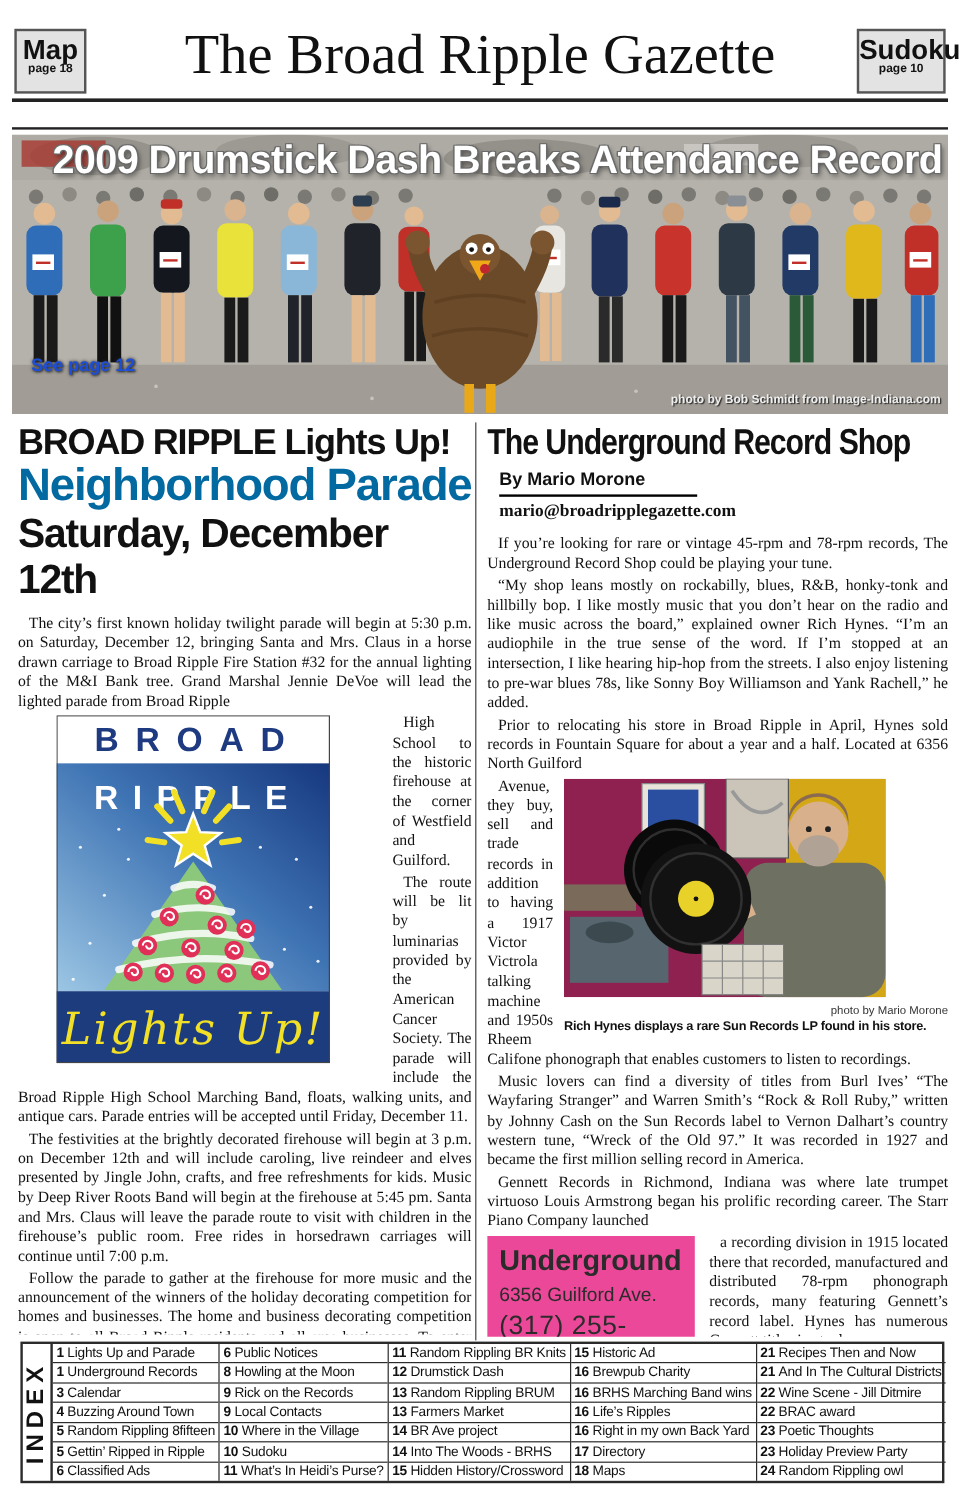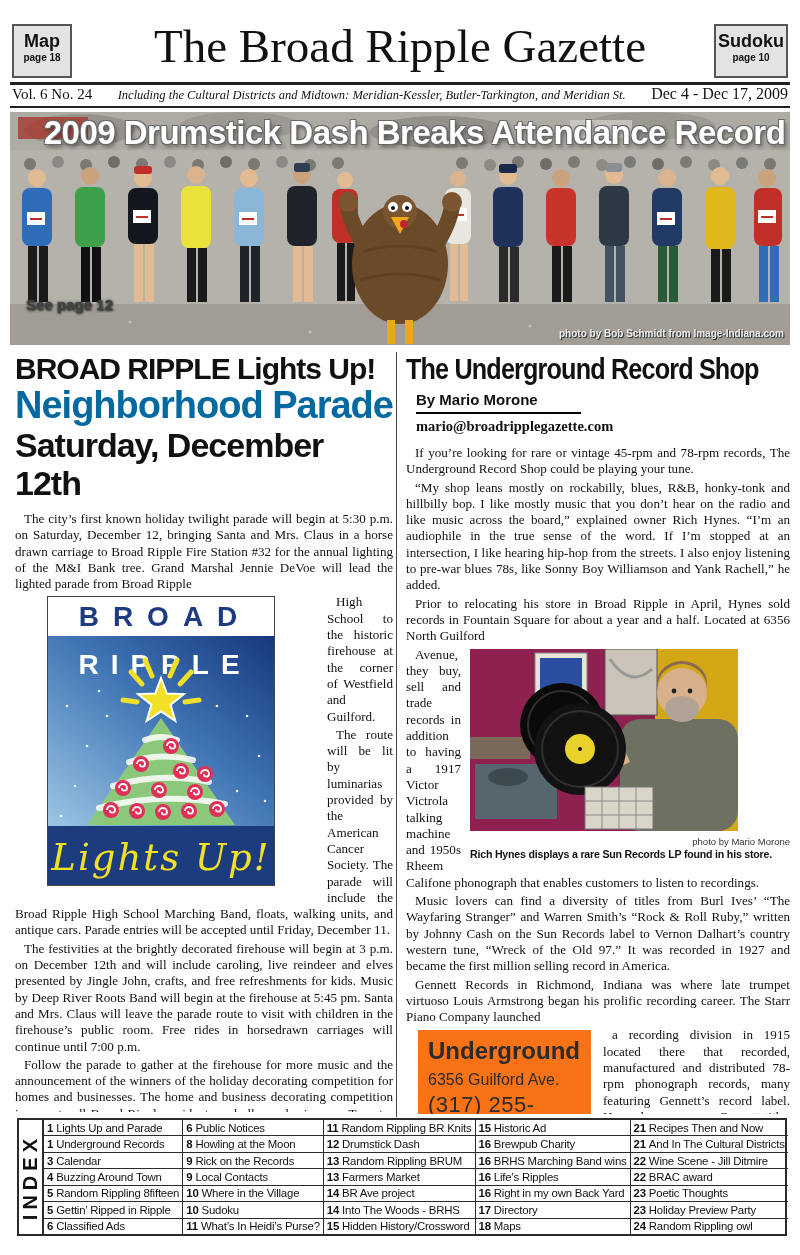--- a/index.html
+++ b/index.html
@@ -4,21 +4,21 @@
 <title>The Broad Ripple Gazette</title>
 <style>
   html,body{margin:0;padding:0;background:#888;}
   .page{position:relative;width:800px;height:1255px;background:#ffffff;margin:0 auto;
         font-family:"Liberation Serif",serif;color:#111;overflow:hidden;}
 
   
   .masthead{position:absolute;top:14px;left:10px;right:10px;height:66px;}
   .ref-box{position:absolute;top:10px;width:56px;height:50px;background:#e3e3e3;
            border:2px solid #555;text-align:center;font-family:"Liberation Sans",sans-serif;}
-  .ref-box .rb-title{font-weight:bold;font-size:18px;line-height:22px;margin-top:4px;}
+  .ref-box .rb-title{font-weight:bold;font-size:23px;line-height:22px;margin-top:4px;}
   .ref-box .rb-page{font-weight:bold;font-size:10px;line-height:12px;}
   .ref-box.map{left:2px;}
   .ref-box.sudoku{right:2px;width:70px;}
   .gz-title{position:absolute;left:0;right:0;top:0;text-align:center;font-size:47px;
             line-height:64px;font-weight:normal;margin:0;letter-spacing:0px;}
   .rule{position:absolute;left:10px;right:10px;background:#222;}
   .rule.r1{top:82px;height:3px;}
   .rule.r2{top:106px;height:2px;}
   .vol-line{position:absolute;top:85px;left:12px;right:12px;height:20px;display:flex;
             align-items:baseline;justify-content:space-between;}
@@ -27,21 +27,21 @@
   .dateline{font-size:16px;}
 
   
   .banner{position:absolute;top:112px;left:10px;right:10px;height:233px;margin:0;overflow:hidden;}
   .banner svg{display:block;}
   .banner-headline{position:absolute;top:2px;left:0;right:0;text-align:center;
       font-family:"Liberation Sans",sans-serif;font-weight:bold;font-size:33px;color:#fff;
       letter-spacing:-0.5px;
       text-shadow:1px 1px 0 #6a6a6a,-1px -1px 0 #6a6a6a,1px -1px 0 #6a6a6a,-1px 1px 0 #6a6a6a,2px 3px 4px rgba(0,0,0,.45);padding-left:29px;}
   .banner-see{position:absolute;left:16px;bottom:32px;font-family:"Liberation Sans",sans-serif;
-      font-weight:bold;font-size:15px;color:#404040;text-shadow:1px 1px 2px #333,0 0 3px #333;}
+      font-weight:bold;font-size:15px;color:#1d4ed8;text-shadow:1px 1px 2px #333,0 0 3px #333;}
   .banner-credit{position:absolute;right:6px;bottom:6px;font-family:"Liberation Sans",sans-serif;
       font-weight:bold;font-size:10px;color:#eee;text-shadow:1px 1px 1px #222;}
 
   
   .col-divider{position:absolute;left:396px;top:352px;width:1px;height:765px;background:#444;}
   .col{position:absolute;top:352px;overflow:hidden;}
   .col.left{left:15px;width:378px;height:760px;}
   .col.right{left:406px;width:384px;height:762px;}
 
   .col p{margin:0 0 2px 0;text-align:justify;font-size:13.1px;line-height:16.3px;text-indent:9px;}
@@ -61,21 +61,21 @@
   .byline{font-family:"Liberation Sans",sans-serif;font-weight:bold;font-size:15px;
           margin:6px 0 4px 10px;padding-bottom:4px;border-bottom:2px solid #000;width:165px;}
   .email{font-weight:bold;font-size:14.5px;margin:0 0 10px 10px;}
 
   .shop-figure{float:right;width:320px;margin:2px 0 2px 9px;}
   .photo-credit{font-family:"Liberation Sans",sans-serif;font-size:9.5px;text-align:right;
                 color:#333;margin:1px 0 0 0;}
   .photo-caption{font-family:"Liberation Sans",sans-serif;font-weight:bold;font-size:10.6px;
                  line-height:12.5px;letter-spacing:-0.2px;margin:1px 0 0 0;}
 
-  .ad-box{float:left;width:153px;margin:3px 12px 3px 12px;background:#f97316;padding:8px 10px 9px 10px;
+  .ad-box{float:left;width:153px;margin:3px 12px 3px 0;background:#ec4899;padding:8px 10px 9px 10px;
           font-family:"Liberation Sans",sans-serif;color:#2b2b2b;}
   .ad-l1{font-size:24px;font-weight:bold;letter-spacing:0;line-height:26px;}
   .ad-l2{font-size:24px;font-weight:bold;line-height:26px;margin-left:26px;}
   .ad-addr{font-size:16px;margin-top:7px;}
   .ad-phone{font-size:22px;margin-top:3px;letter-spacing:0.5px;}
 
   
   .index-wrap{position:absolute;left:17px;top:1118px;width:766px;height:114px;display:flex;
               border:2px solid #2b2b2b;background:#fff;font-family:"Liberation Sans",sans-serif;}
   .idx-label{width:26px;border-right:2px solid #2b2b2b;display:flex;align-items:center;justify-content:center;}
@@ -99,25 +99,20 @@
       <div class="rb-title">Map</div>
       <div class="rb-page">page 18</div>
     </div>
     <h1 class="gz-title">The Broad Ripple Gazette</h1>
     <div class="ref-box sudoku">
       <div class="rb-title">Sudoku</div>
       <div class="rb-page">page 10</div>
     </div>
   </header>
   <div class="rule r1"></div>
-  <div class="vol-line">
-    <span class="vol">Vol. 6  No. 24</span>
-    <span class="tagline">Including the Cultural Districts and Midtown: Meridian-Kessler, Butler-Tarkington, and Meridian St.</span>
-    <span class="dateline">Dec 4 - Dec 17, 2009</span>
-  </div>
   <div class="rule r2"></div>
 
   <figure class="banner">
     <svg width="780" height="233" viewBox="0 0 780 233" preserveAspectRatio="none">
       <rect width="780" height="233" fill="#b5b2ab"></rect>
       <rect y="0" width="780" height="38" fill="#aeaba4"></rect>
       <ellipse cx="70" cy="18" rx="55" ry="16" fill="#908d86" opacity=".8"></ellipse>
       <ellipse cx="230" cy="14" rx="60" ry="14" fill="#999690" opacity=".8"></ellipse>
       <ellipse cx="430" cy="20" rx="70" ry="16" fill="#8d8a83" opacity=".8"></ellipse>
       <ellipse cx="640" cy="14" rx="65" ry="14" fill="#97948d" opacity=".8"></ellipse>

